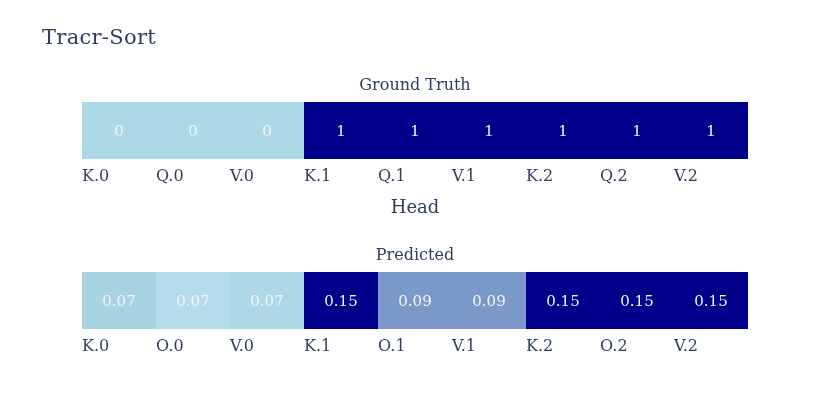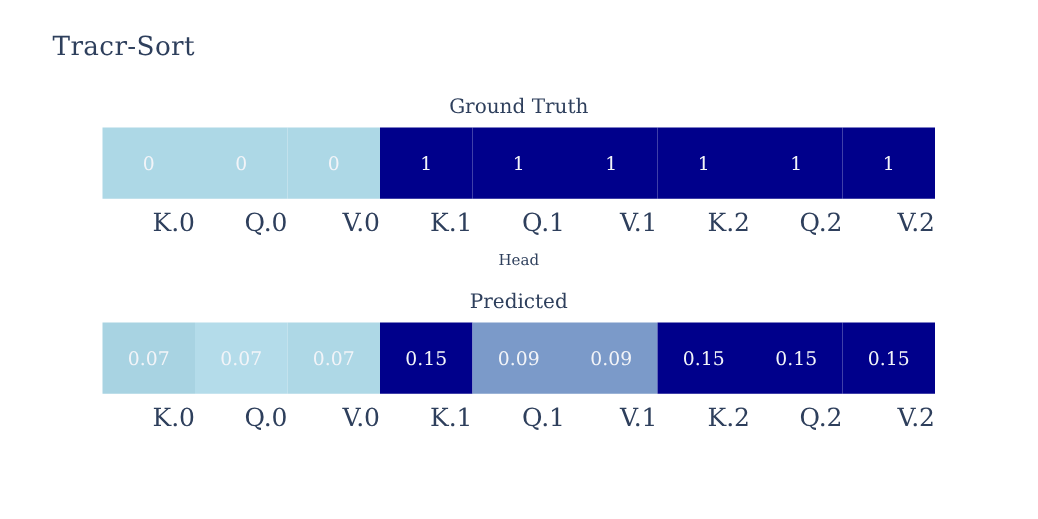--- a/index.html
+++ b/index.html
@@ -52,27 +52,27 @@
     font-size: 15px;
     color: var(--cell-text);
   }
   .ticks {
     display: flex;
     width: 100%;
     margin-top: 7px;
   }
   .tick {
     flex: 1 1 0;
-    text-align: right;
-    font-size: 20px;
+    text-align: left;
+    font-size: 16px;
     color: var(--label-text);
   }
   .xlabel {
     text-align: center;
-    font-size: 12px;
+    font-size: 18px;
     margin-top: 11px;
     color: var(--label-text);
   }
 </style>
 </head>
 <body>
 
 <div class="figure">
 
   <div class="fig-title">Tracr-Sort</div>
@@ -97,21 +97,21 @@
         <div class="tick">K.1</div>
         <div class="tick">Q.1</div>
         <div class="tick">V.1</div>
         <div class="tick">K.2</div>
         <div class="tick">Q.2</div>
         <div class="tick">V.2</div>
       </div>
     <div class="xlabel">Head</div>
   </section>
 
-  <section class="chart" style="top:228px">
+  <section class="chart" style="top:242px">
     <div class="chart-title">Predicted</div>
     <div class="row">
         <div class="cell" style="background: rgb(168, 211, 226);">0.07</div>
         <div class="cell" style="background: rgb(180, 220, 234);">0.07</div>
         <div class="cell" style="background: rgb(174, 216, 230);">0.07</div>
         <div class="cell" style="background: rgb(0, 0, 139);">0.15</div>
         <div class="cell" style="background: rgb(123, 154, 201);">0.09</div>
         <div class="cell" style="background: rgb(123, 154, 201);">0.09</div>
         <div class="cell" style="background: rgb(0, 0, 139);">0.15</div>
         <div class="cell" style="background: rgb(0, 0, 139);">0.15</div>

